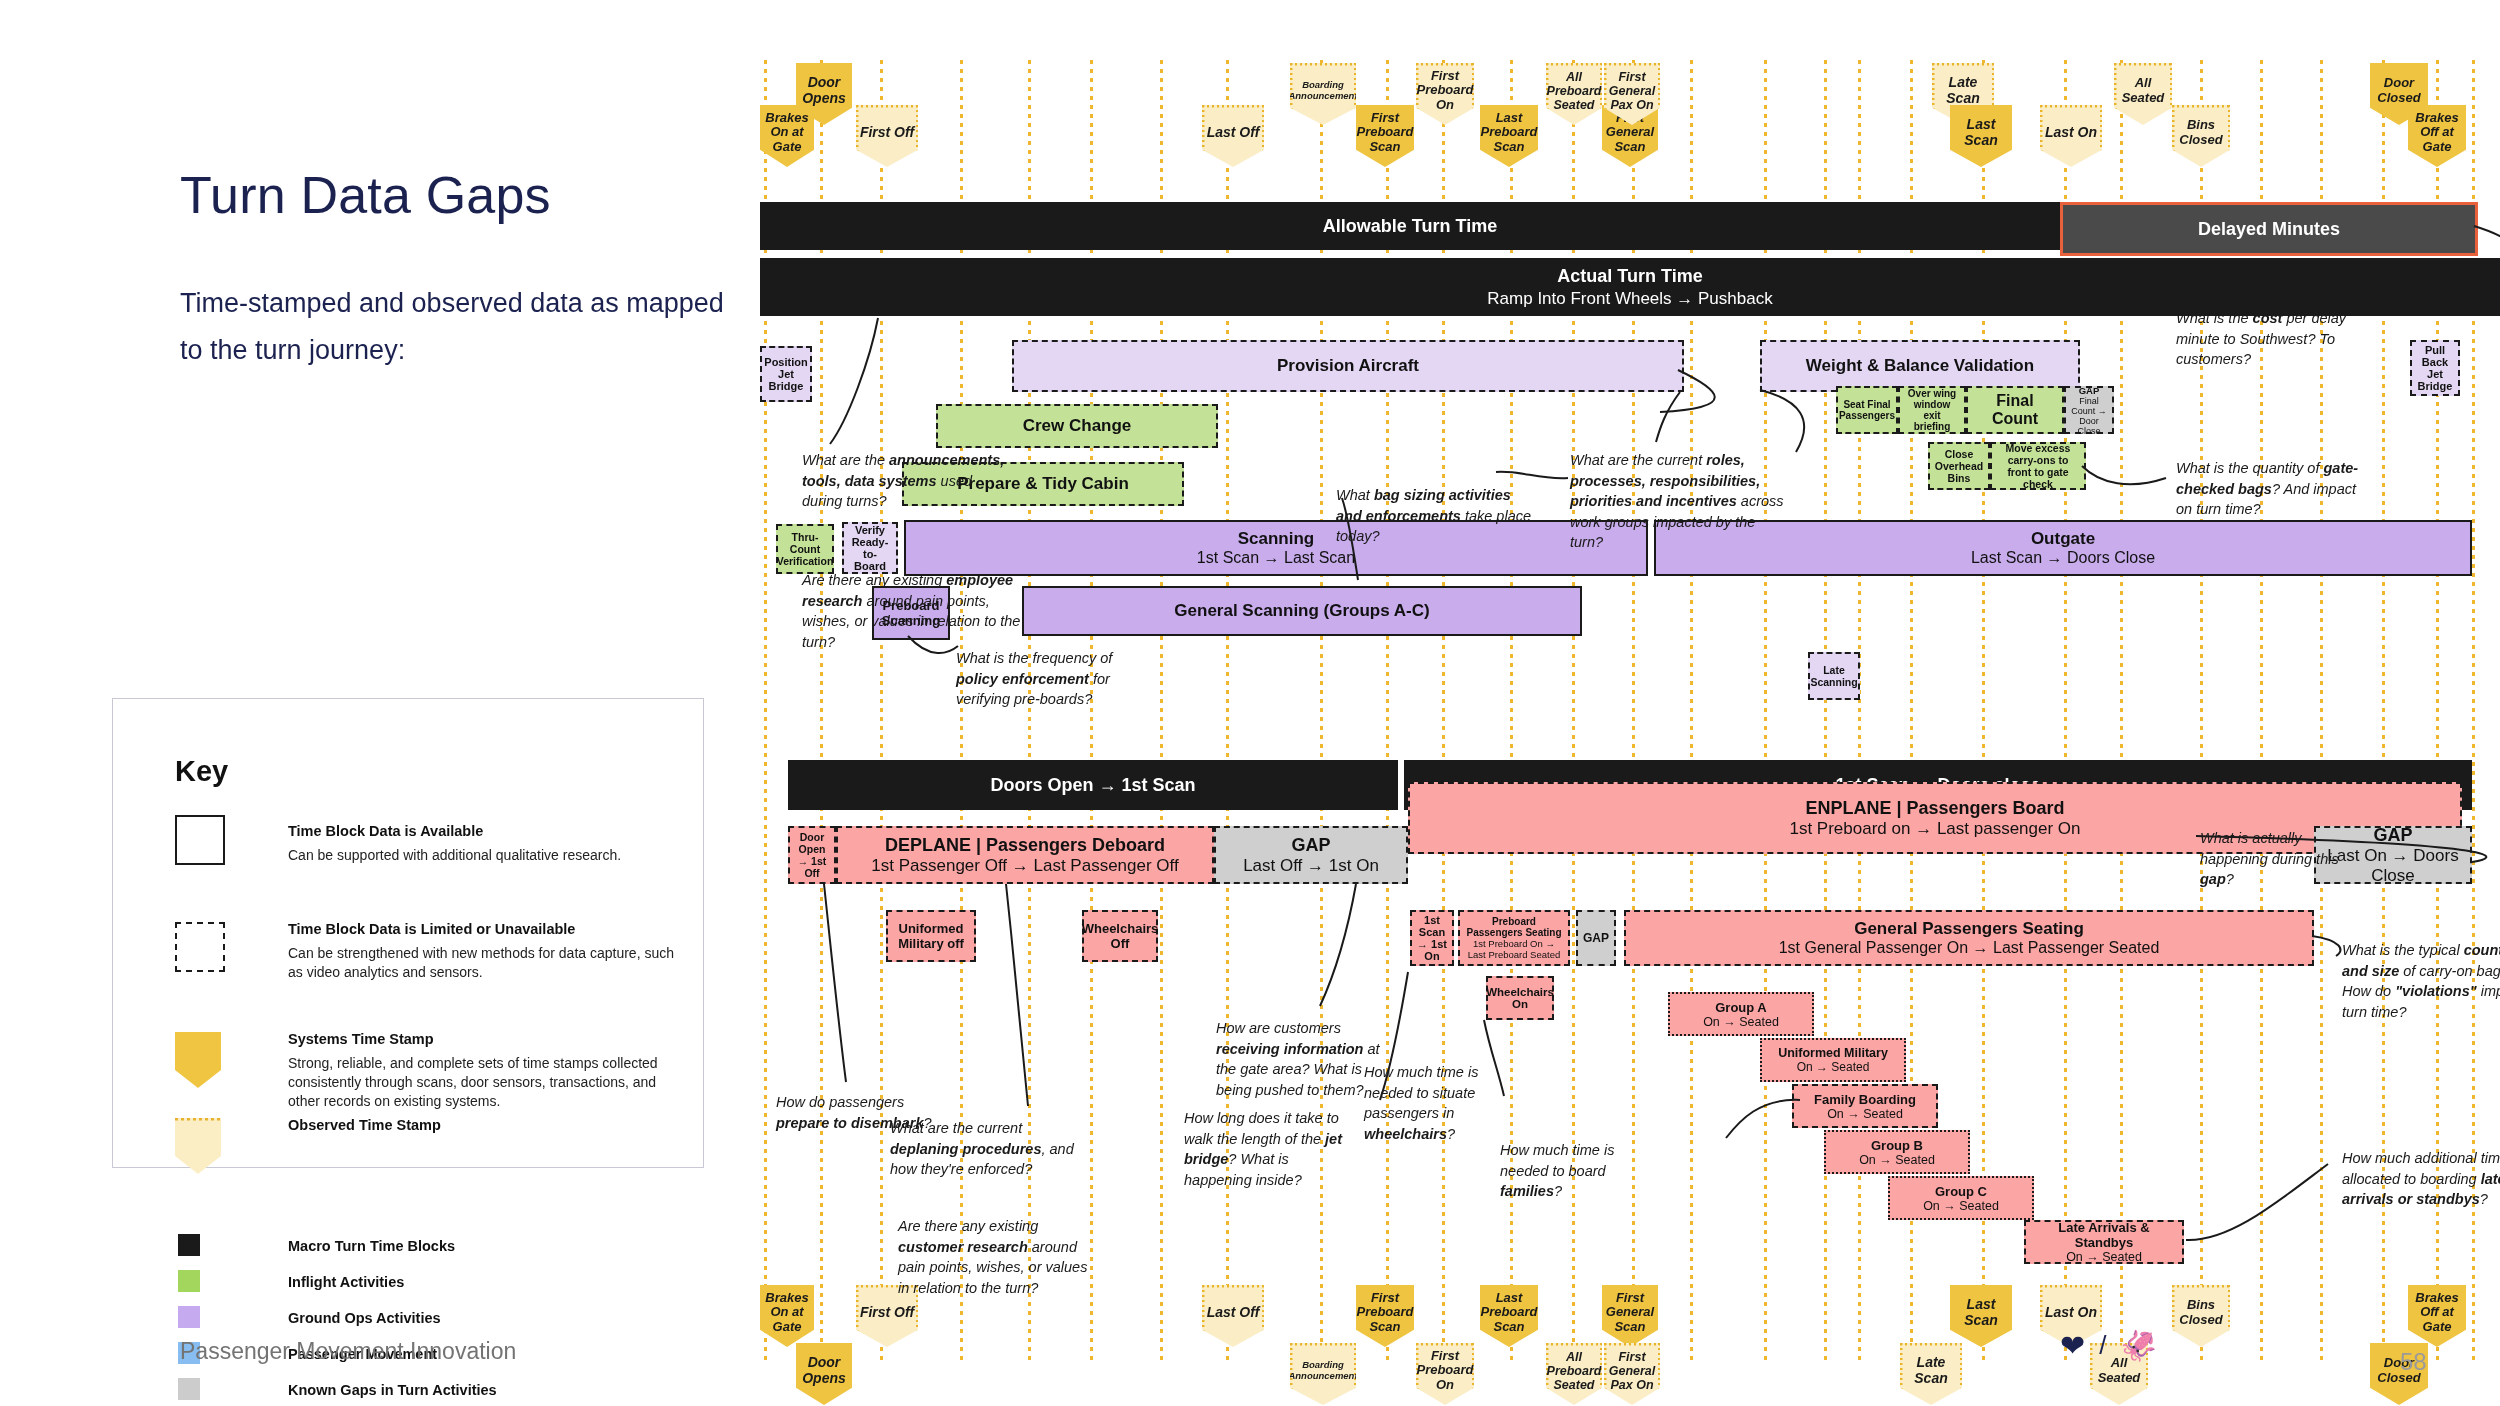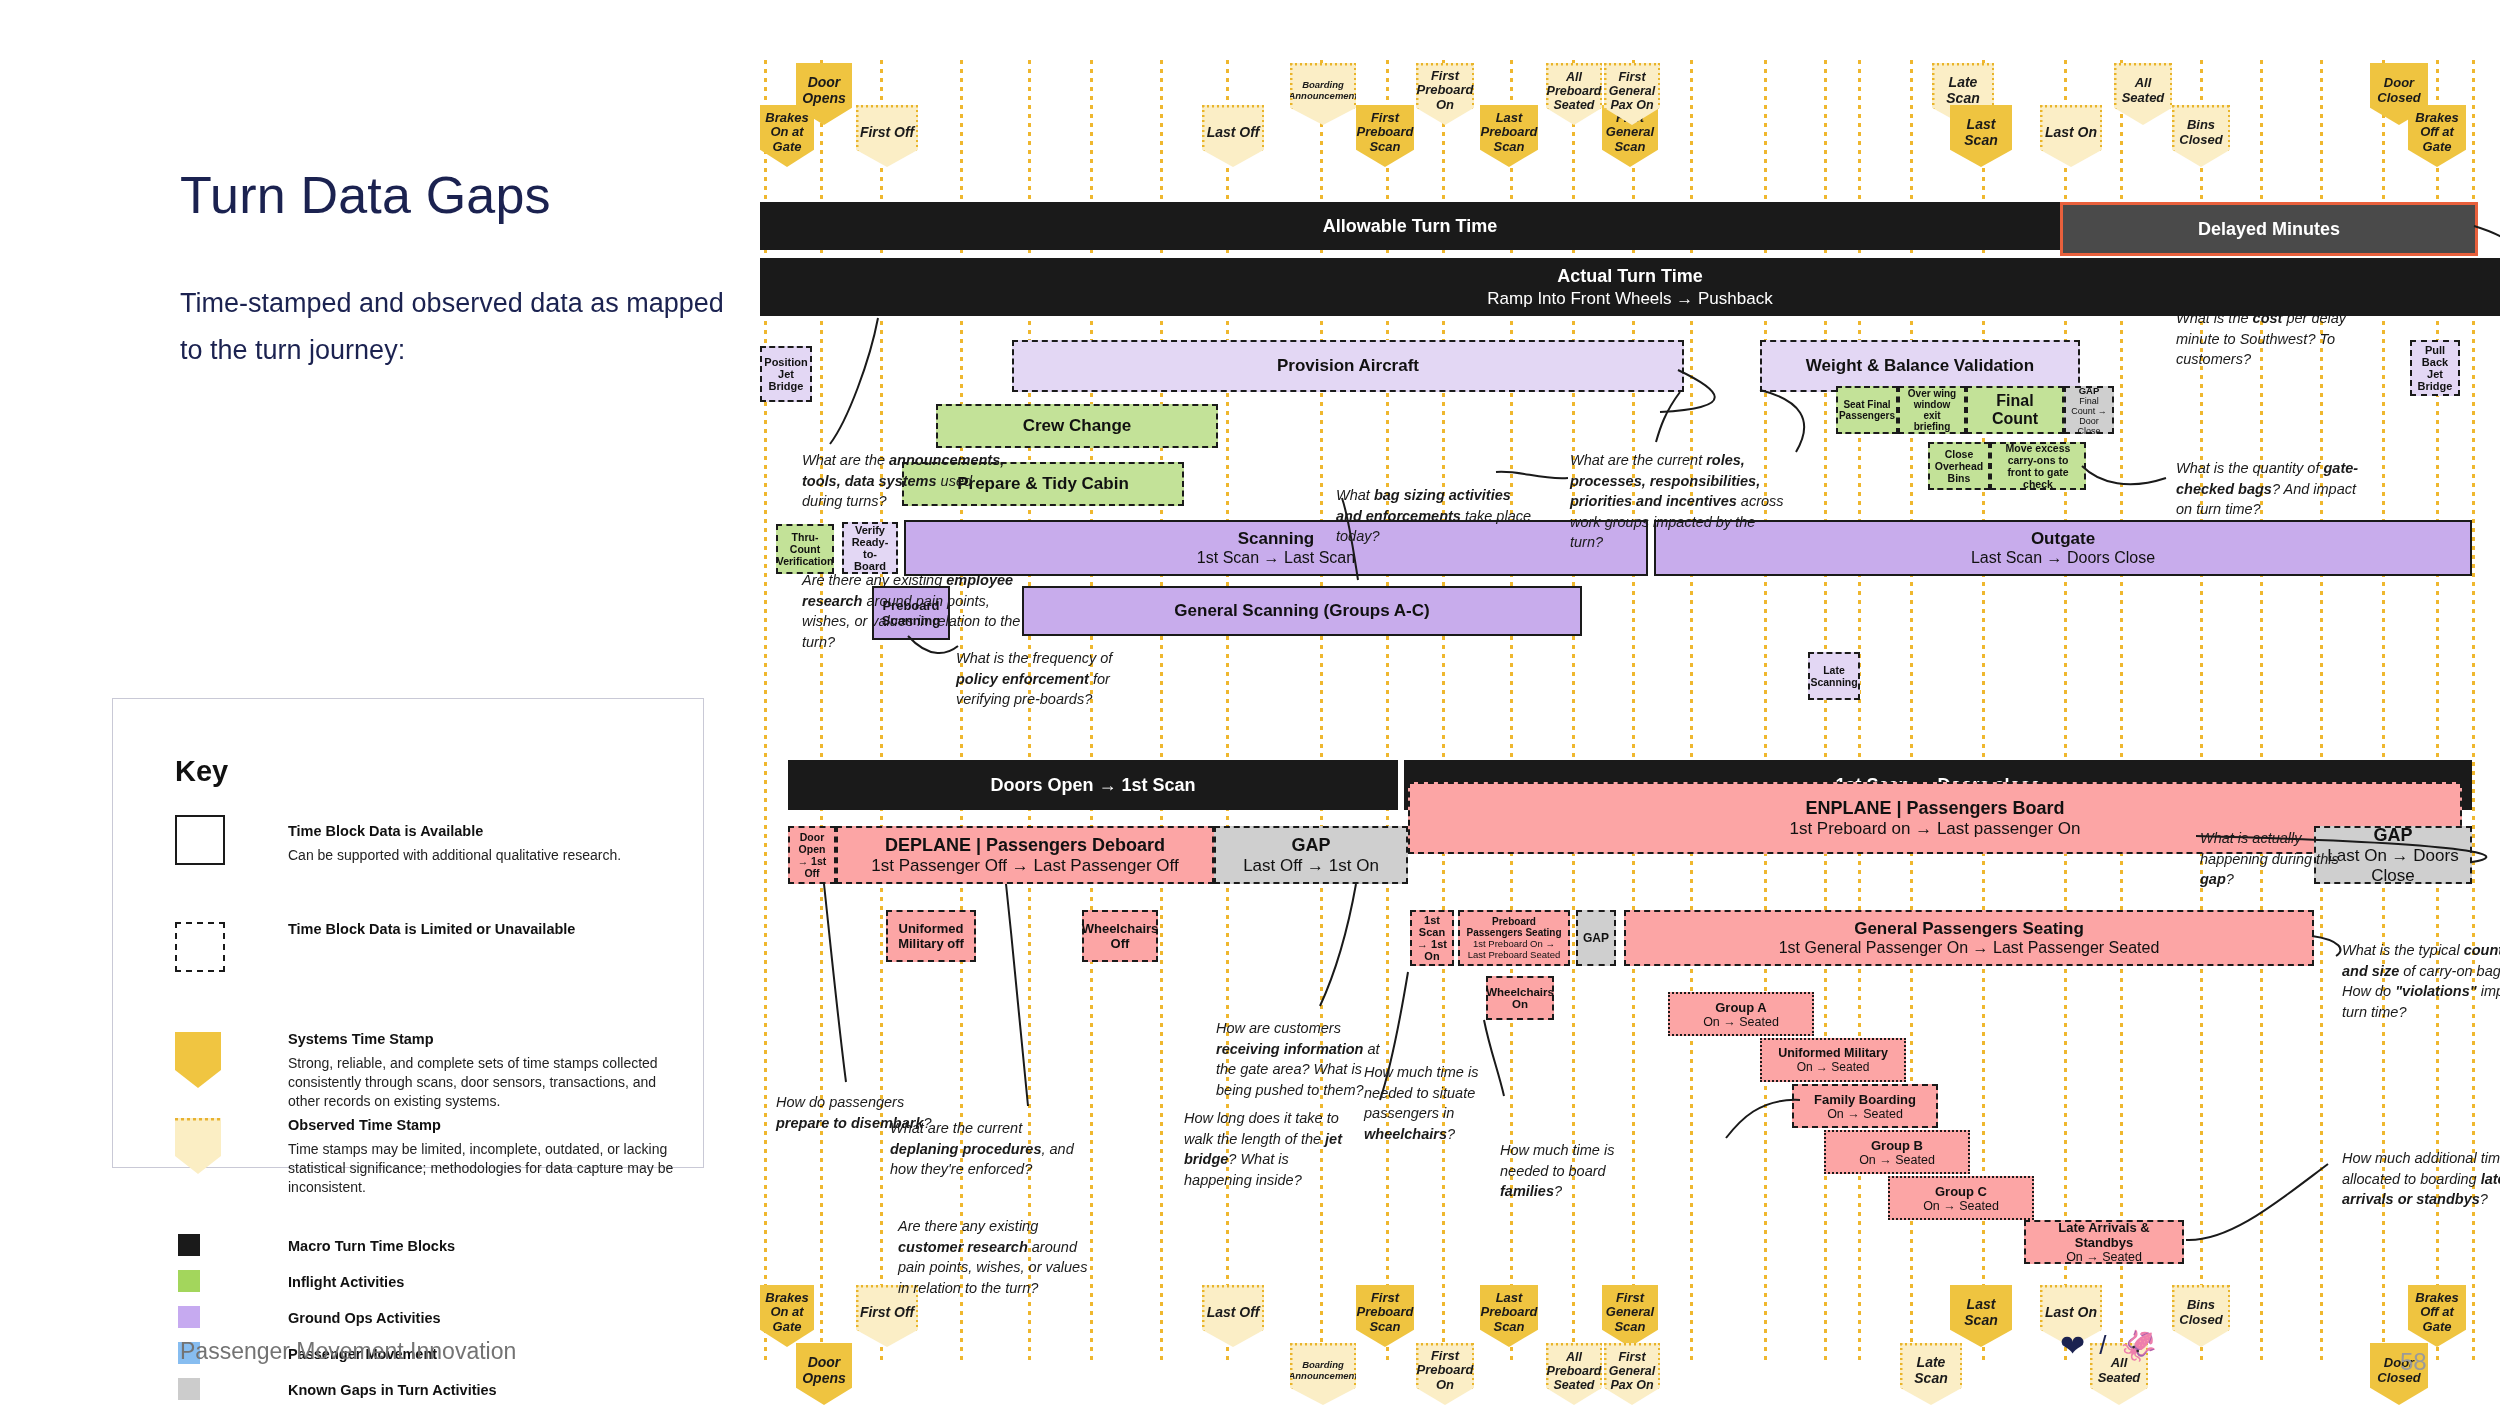--- a/index.html
+++ b/index.html
@@ -136,36 +136,36 @@
 <div class="abs" style="left:288px;top:822px;width:400px;">
   <div class="key-title">Time Block Data is Available</div>
   <div class="key-desc">Can be supported with additional qualitative research.</div>
 </div>
 
 <div class="abs key-row" style="left:175px;top:922px;">
   <div class="sw-square-dash"></div>
 </div>
 <div class="abs" style="left:288px;top:920px;width:400px;">
   <div class="key-title">Time Block Data is Limited or Unavailable</div>
+  <div class="key-desc">Can be strengthened with new methods for data capture, such as video analytics and sensors.</div>
 </div>
 
 <div class="abs key-row" style="left:175px;top:1032px;">
   <div class="pin pin-solid"></div>
 </div>
 <div class="abs" style="left:288px;top:1030px;width:400px;">
   <div class="key-title">Systems Time Stamp</div>
   <div class="key-desc">Strong, reliable, and complete sets of time stamps collected consistently through scans, door sensors, transactions, and other records on existing systems.</div>
 </div>
 
 <div class="abs key-row" style="left:175px;top:1118px;">
   <div class="pin pin-dot" style="border:0;"></div>
 </div>
 <div class="abs" style="left:288px;top:1116px;width:400px;">
   <div class="key-title">Observed Time Stamp</div>
-  <div class="key-desc">Time stamps may be limited, incomplete, outdated, or lacking statistical significance; methodologies for data capture may be inconsistent.</div>
 </div>
 
 <div class="abs" style="left:178px;top:1234px;">
     <div class="mini" style="background:#1a1a1a"></div>
   </div>
 <div class="abs mini-label" style="left:288px;top:1238px;">Macro Turn Time Blocks</div>
 
 <div class="abs" style="left:178px;top:1270px;">
     <div class="mini" style="background:#a3d65c"></div>
   </div>

